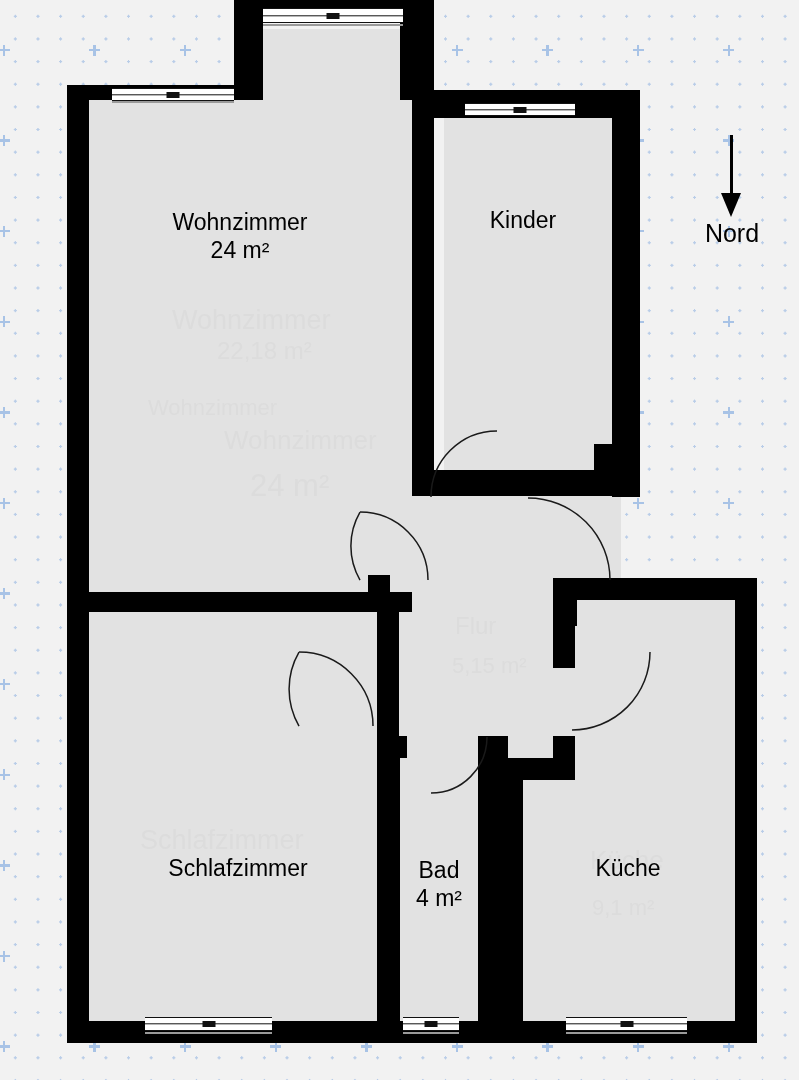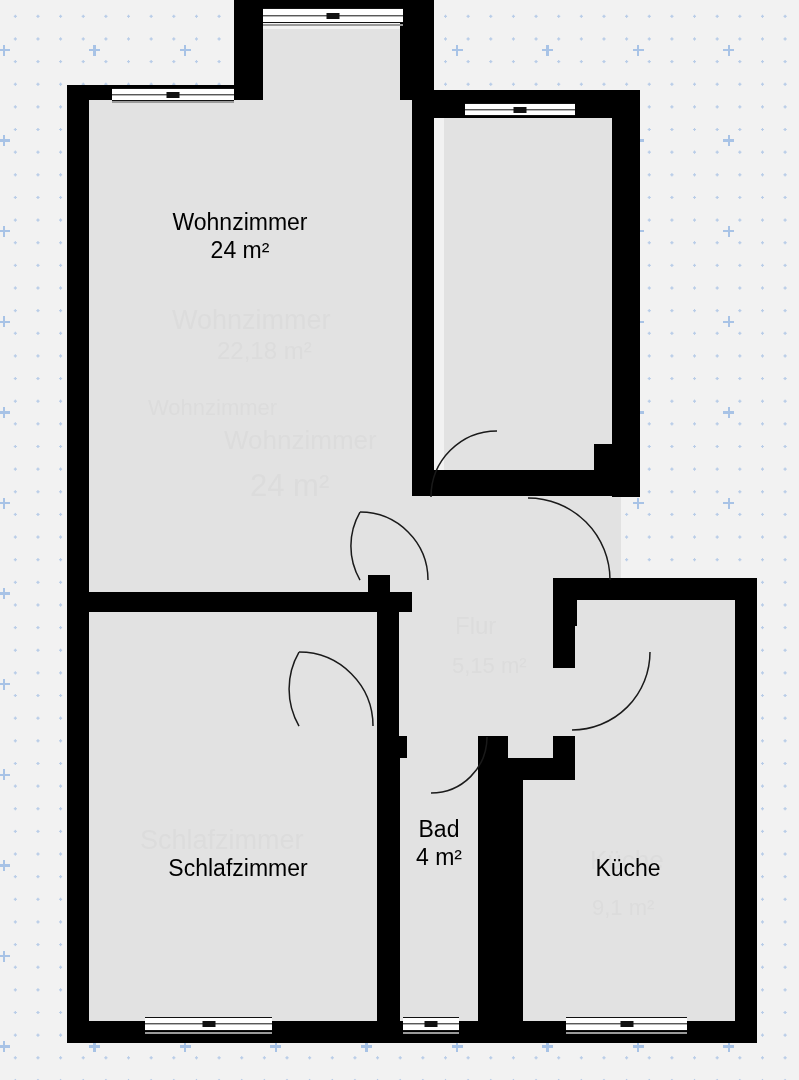--- a/index.html
+++ b/index.html
@@ -183,36 +183,42 @@
   <div class="ghost" style="left: 140px; top: 825px; font-size: 27px; z-index: 2;">Schlafzimmer</div>
   <div class="ghost" style="left: 590px; top: 845px; font-size: 26px; z-index: 2;">Küche</div>
   <div class="ghost" style="left: 592px; top: 895px; font-size: 22px; z-index: 2;">9,1 m²</div>
 
   <div class="label" style="left: 140px; top: 208px; width: 200px; z-index: 6;">
     <span class="nm">Wohnzimmer</span>
     <span class="ar">24 m²</span>
   </div>
 
   <div class="label" style="left: 443px; top: 206px; width: 160px; z-index: 6;">
+    <span class="nm">Kinder</span>
   </div>
 
 
   <div class="label" style="left: 133px; top: 854px; width: 210px; z-index: 6;">
     <span class="nm">Schlafzimmer</span>
   </div>
 
-  <div class="label" style="left: 379px; top: 815px; width: 120px; z-index: 6;">
+  <div class="label" style="left: 379px; top: 856px; width: 120px; z-index: 6;">
     <span class="nm">Bad</span>
     <span class="ar">4 m²</span>
   </div>
 
   <div class="label" style="left: 548px; top: 854px; width: 160px; z-index: 6;">
     <span class="nm">Küche</span>
   </div>
 
+  <div id="nord" style="left: 711px; top: 135px; width: 42px; height: 120px; z-index: 6;">
+    <div class="shaft"></div>
+    <div class="head"></div>
+    <div class="txt">Nord</div>
+  </div>
 <div class="cross" style="left: -1.5px; top: 44.5px; width: 11px; height: 11px; z-index: 0;"></div>
     <div class="cross" style="left: 89.1px; top: 44.5px; width: 11px; height: 11px; z-index: 0;"></div>
     <div class="cross" style="left: 179.7px; top: 44.5px; width: 11px; height: 11px; z-index: 0;"></div>
     <div class="cross" style="left: 270.3px; top: 44.5px; width: 11px; height: 11px; z-index: 0;"></div>
     <div class="cross" style="left: 360.9px; top: 44.5px; width: 11px; height: 11px; z-index: 0;"></div>
     <div class="cross" style="left: 451.5px; top: 44.5px; width: 11px; height: 11px; z-index: 0;"></div>
     <div class="cross" style="left: 542.1px; top: 44.5px; width: 11px; height: 11px; z-index: 0;"></div>
     <div class="cross" style="left: 632.7px; top: 44.5px; width: 11px; height: 11px; z-index: 0;"></div>
     <div class="cross" style="left: 723.3px; top: 44.5px; width: 11px; height: 11px; z-index: 0;"></div>
     <div class="cross" style="left: -1.5px; top: 135.1px; width: 11px; height: 11px; z-index: 0;"></div>

